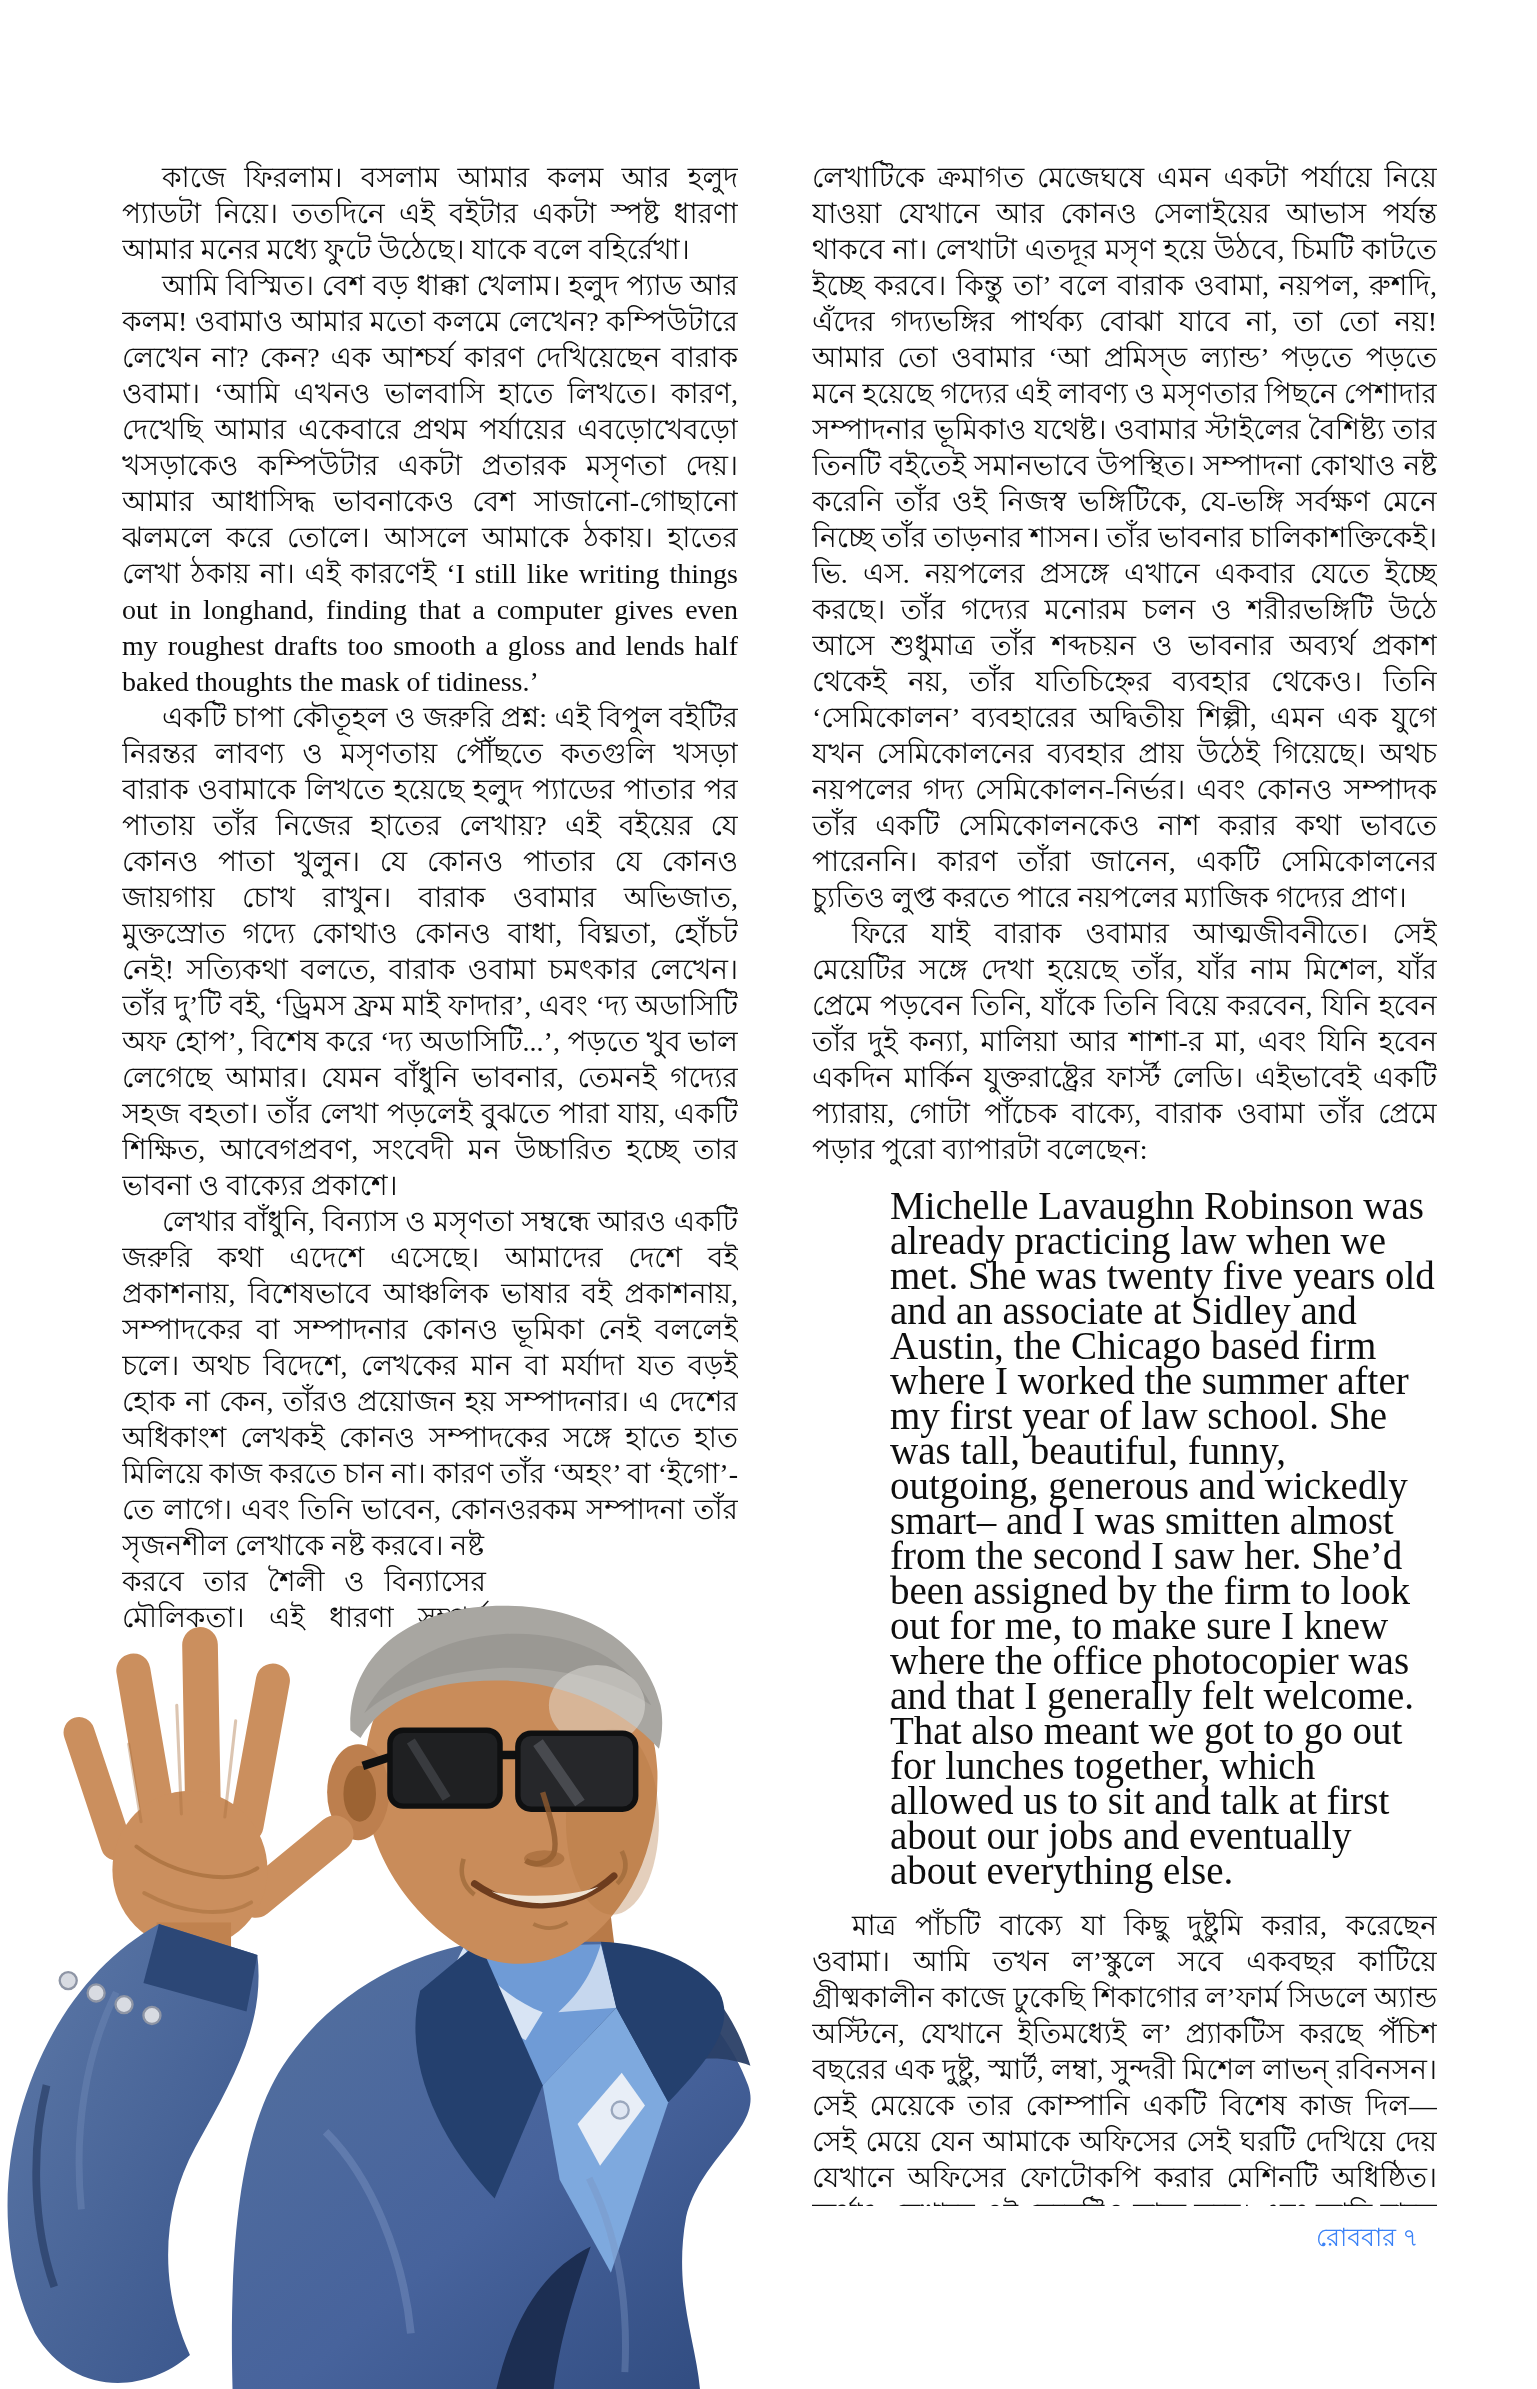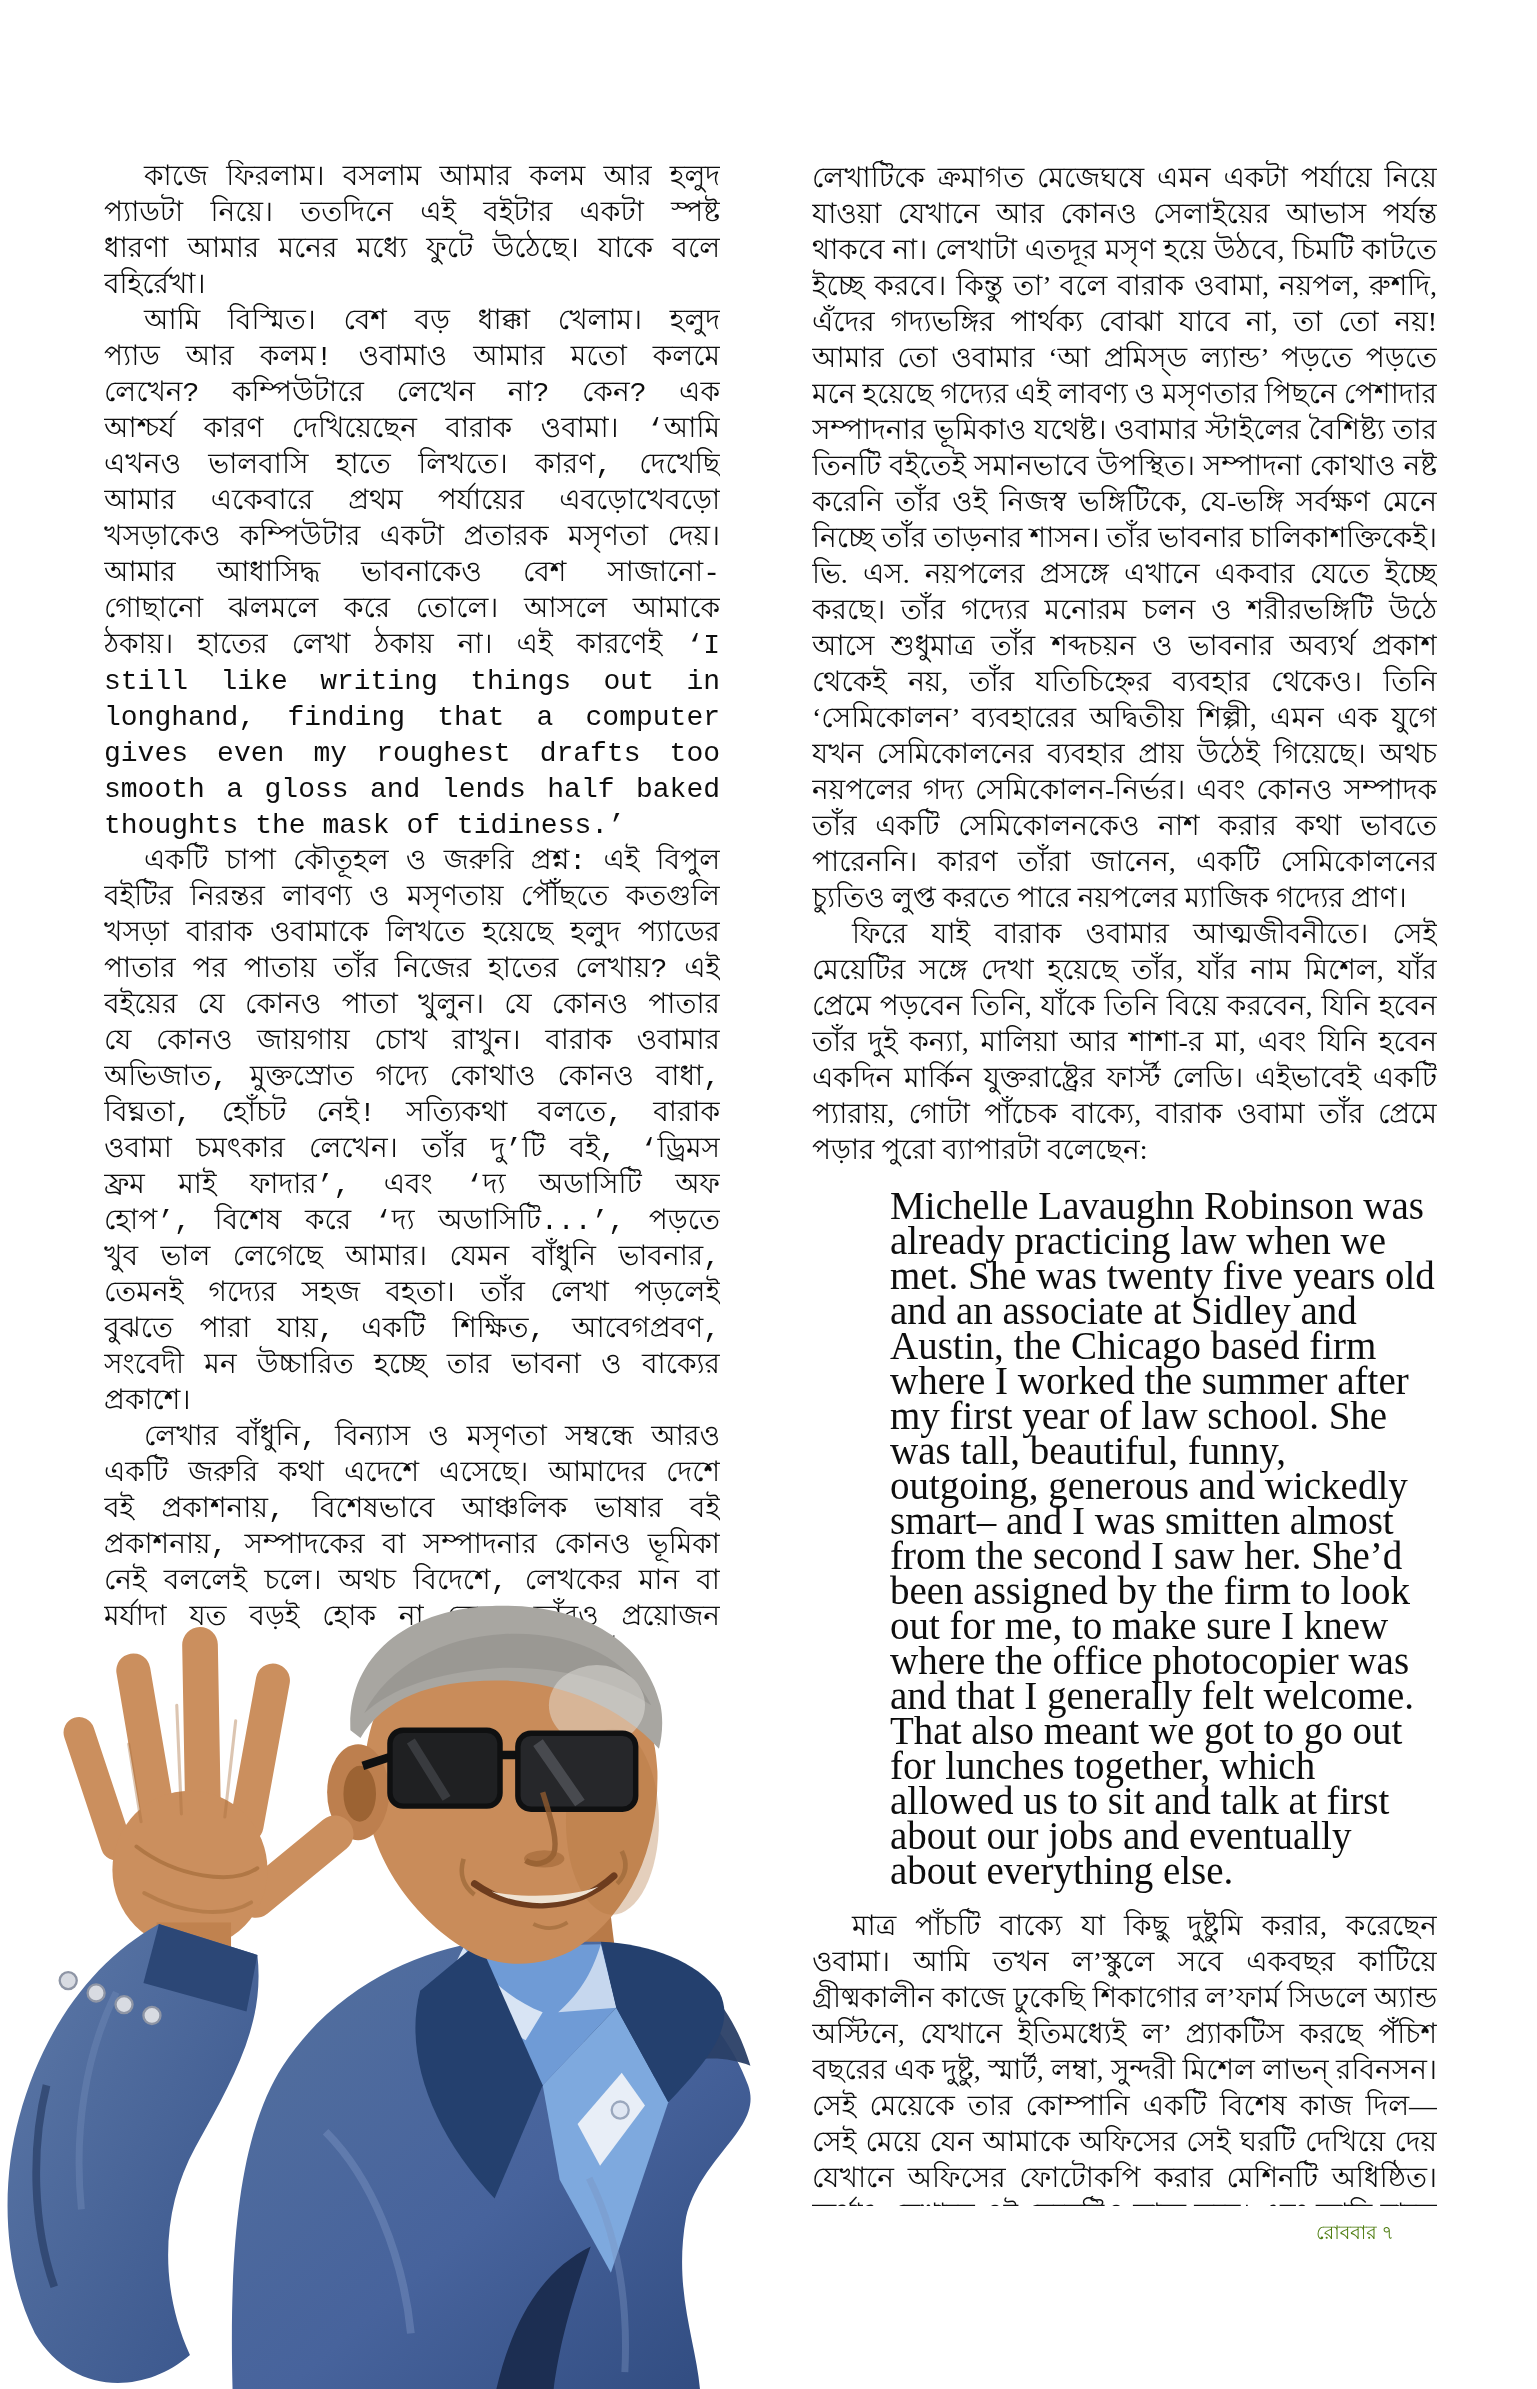--- a/index.html
+++ b/index.html
@@ -9,33 +9,33 @@
     background:#ffffff;
     font-family:"Liberation Serif","DejaVu Serif",serif;
     color:#0e0e0e;
     overflow:hidden;
   }
   .col{
     position:absolute;top:160px;
     font-size:28px;line-height:36px;
     text-align:justify;
   }
-  .col-left{left:104px;width:616px;height:1477px;overflow:hidden;font-family:Liberation Mono, monospace;}
+  .col-left{left:122px;width:616px;height:1477px;overflow:hidden;}
   .col-right{left:812px;width:625px;height:2046px;overflow:hidden;}
   p.para{margin:0;}
   p.indent{text-indent:40px;}
   p.tail{width:364px;}
   .quote-en{
     margin:20px 0 20px 78px;
     font-size:39px;line-height:35px;
     text-align:left;
   }
   .footer{
     position:absolute;left:1316px;top:2218px;
-    font-size:19px;color:#4d7c0f;
+    font-size:25px;color:#3b82f6;
   }
   .photo{
     position:absolute;left:0;top:1589px;
     width:783px;height:801px;
   }
 </style>
 </head>
 <body>
 
 <div class="page">

